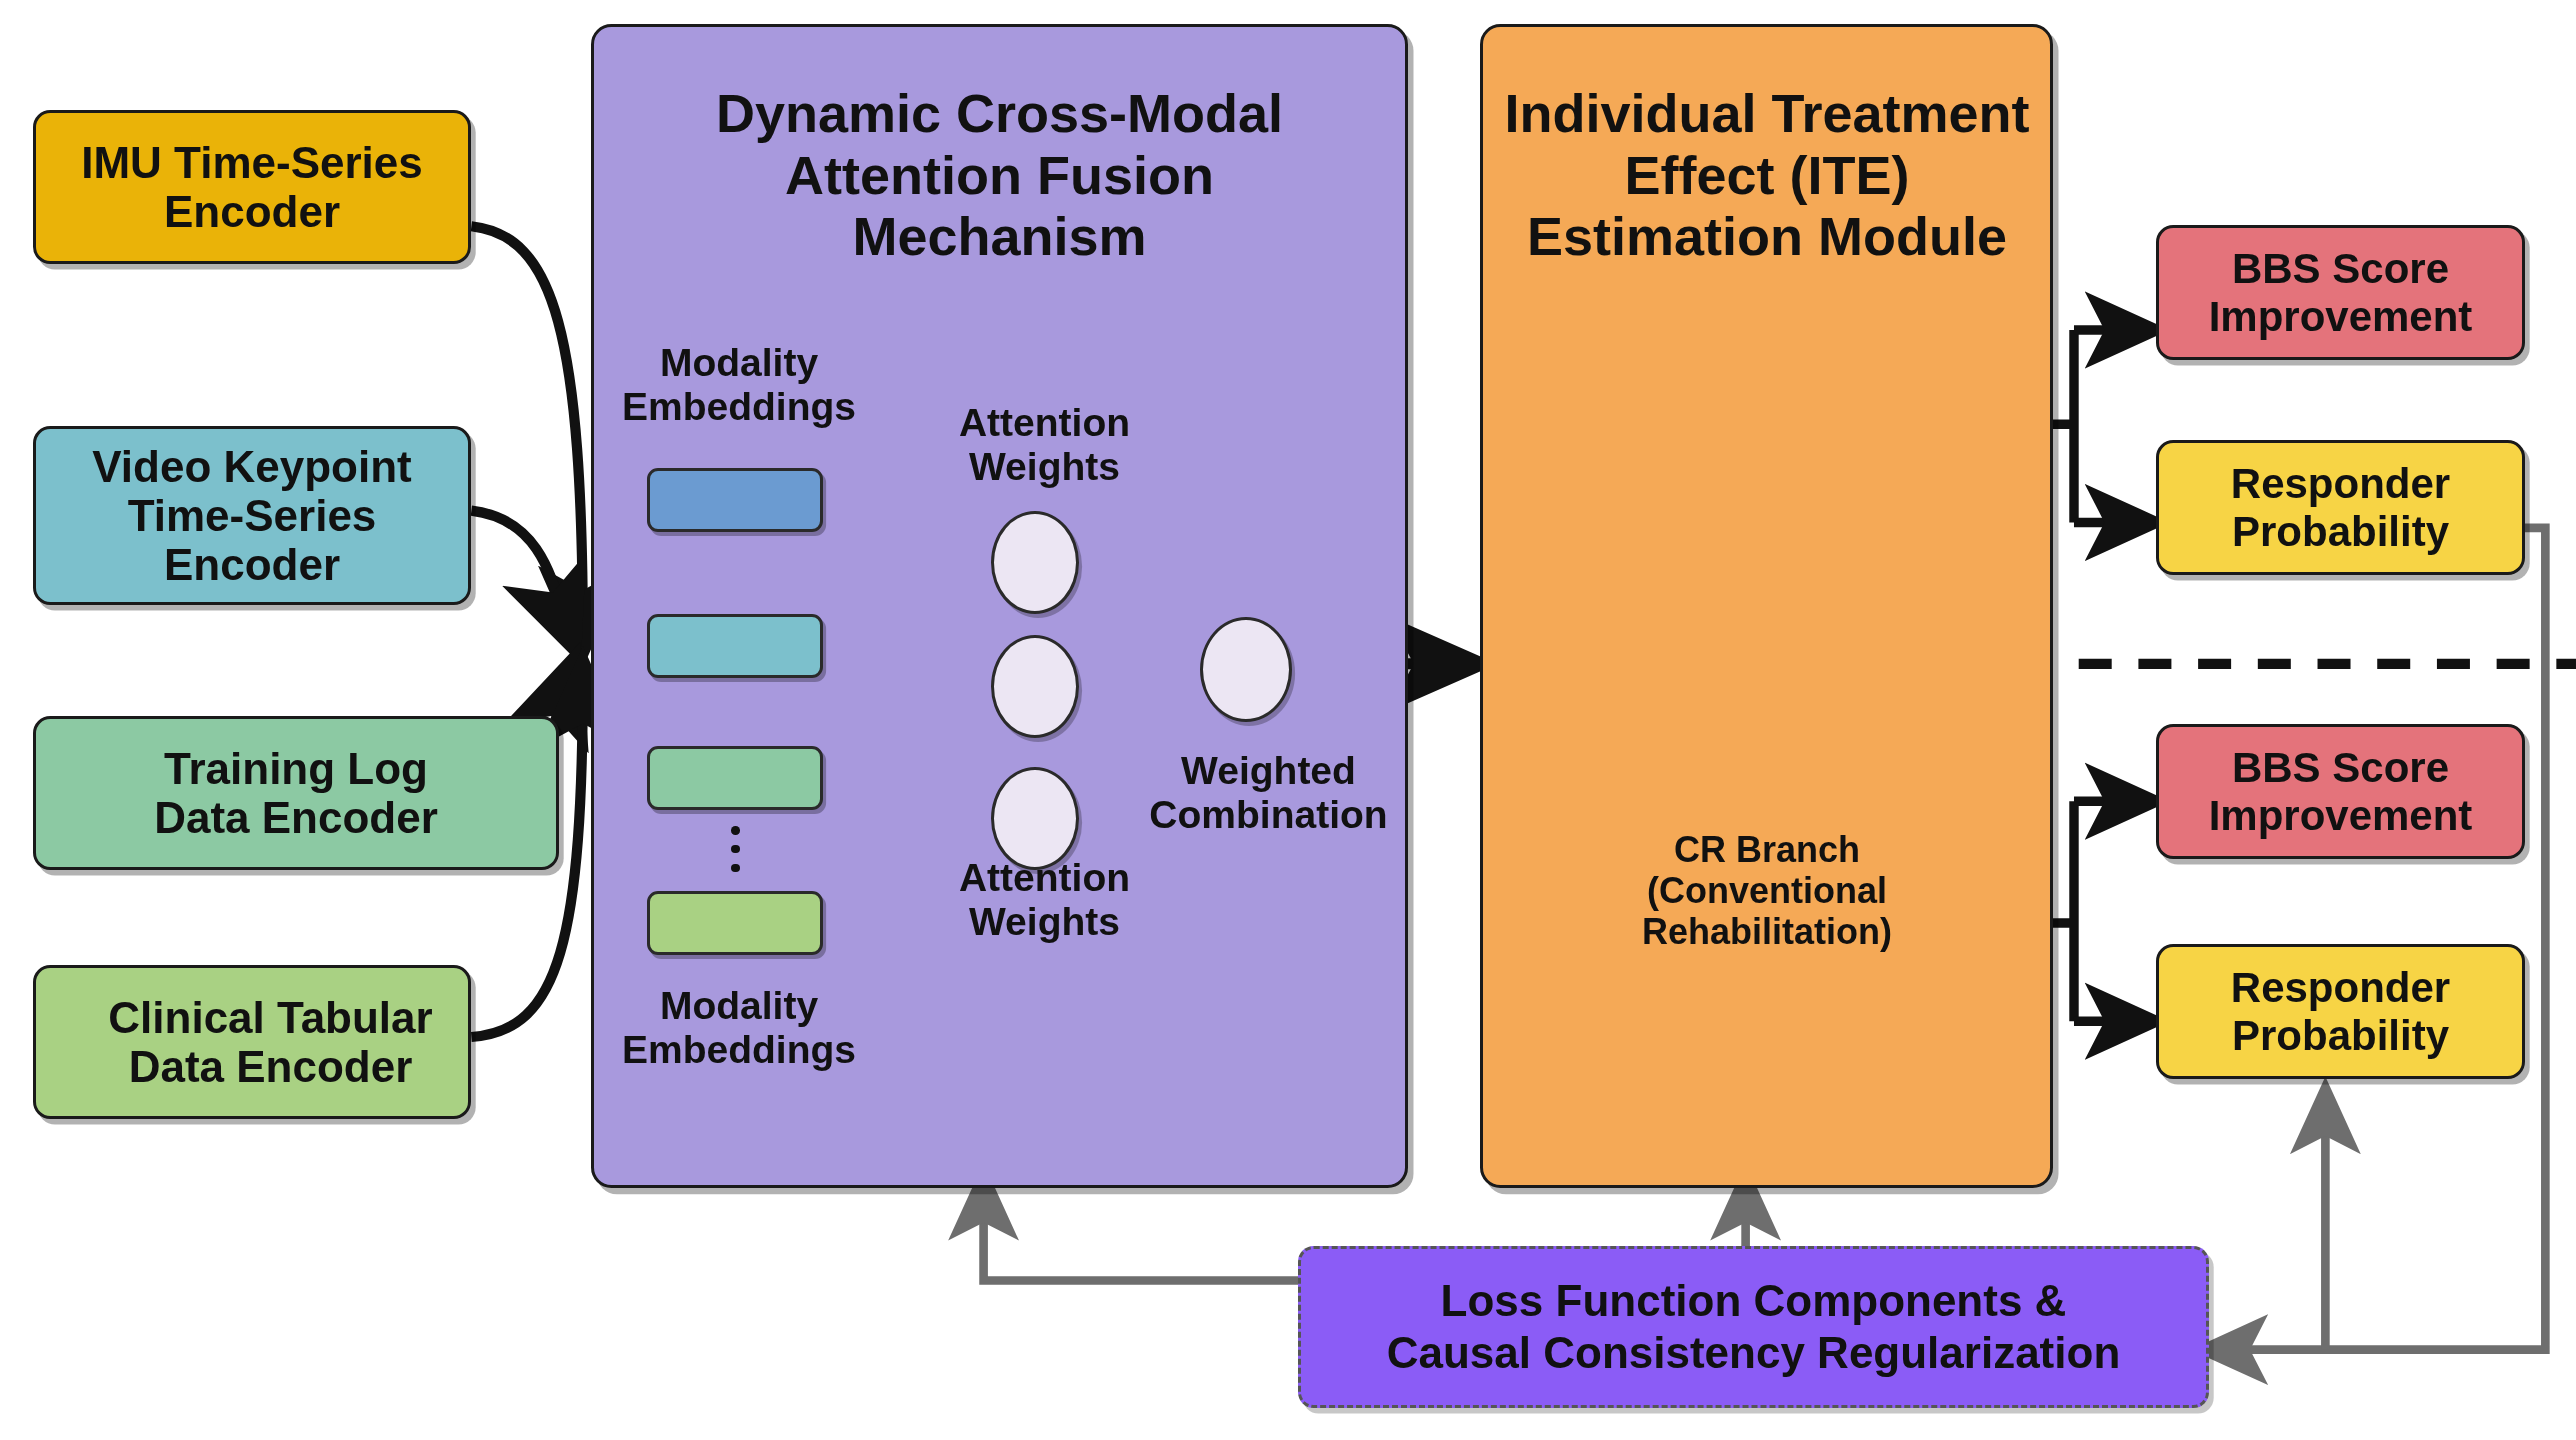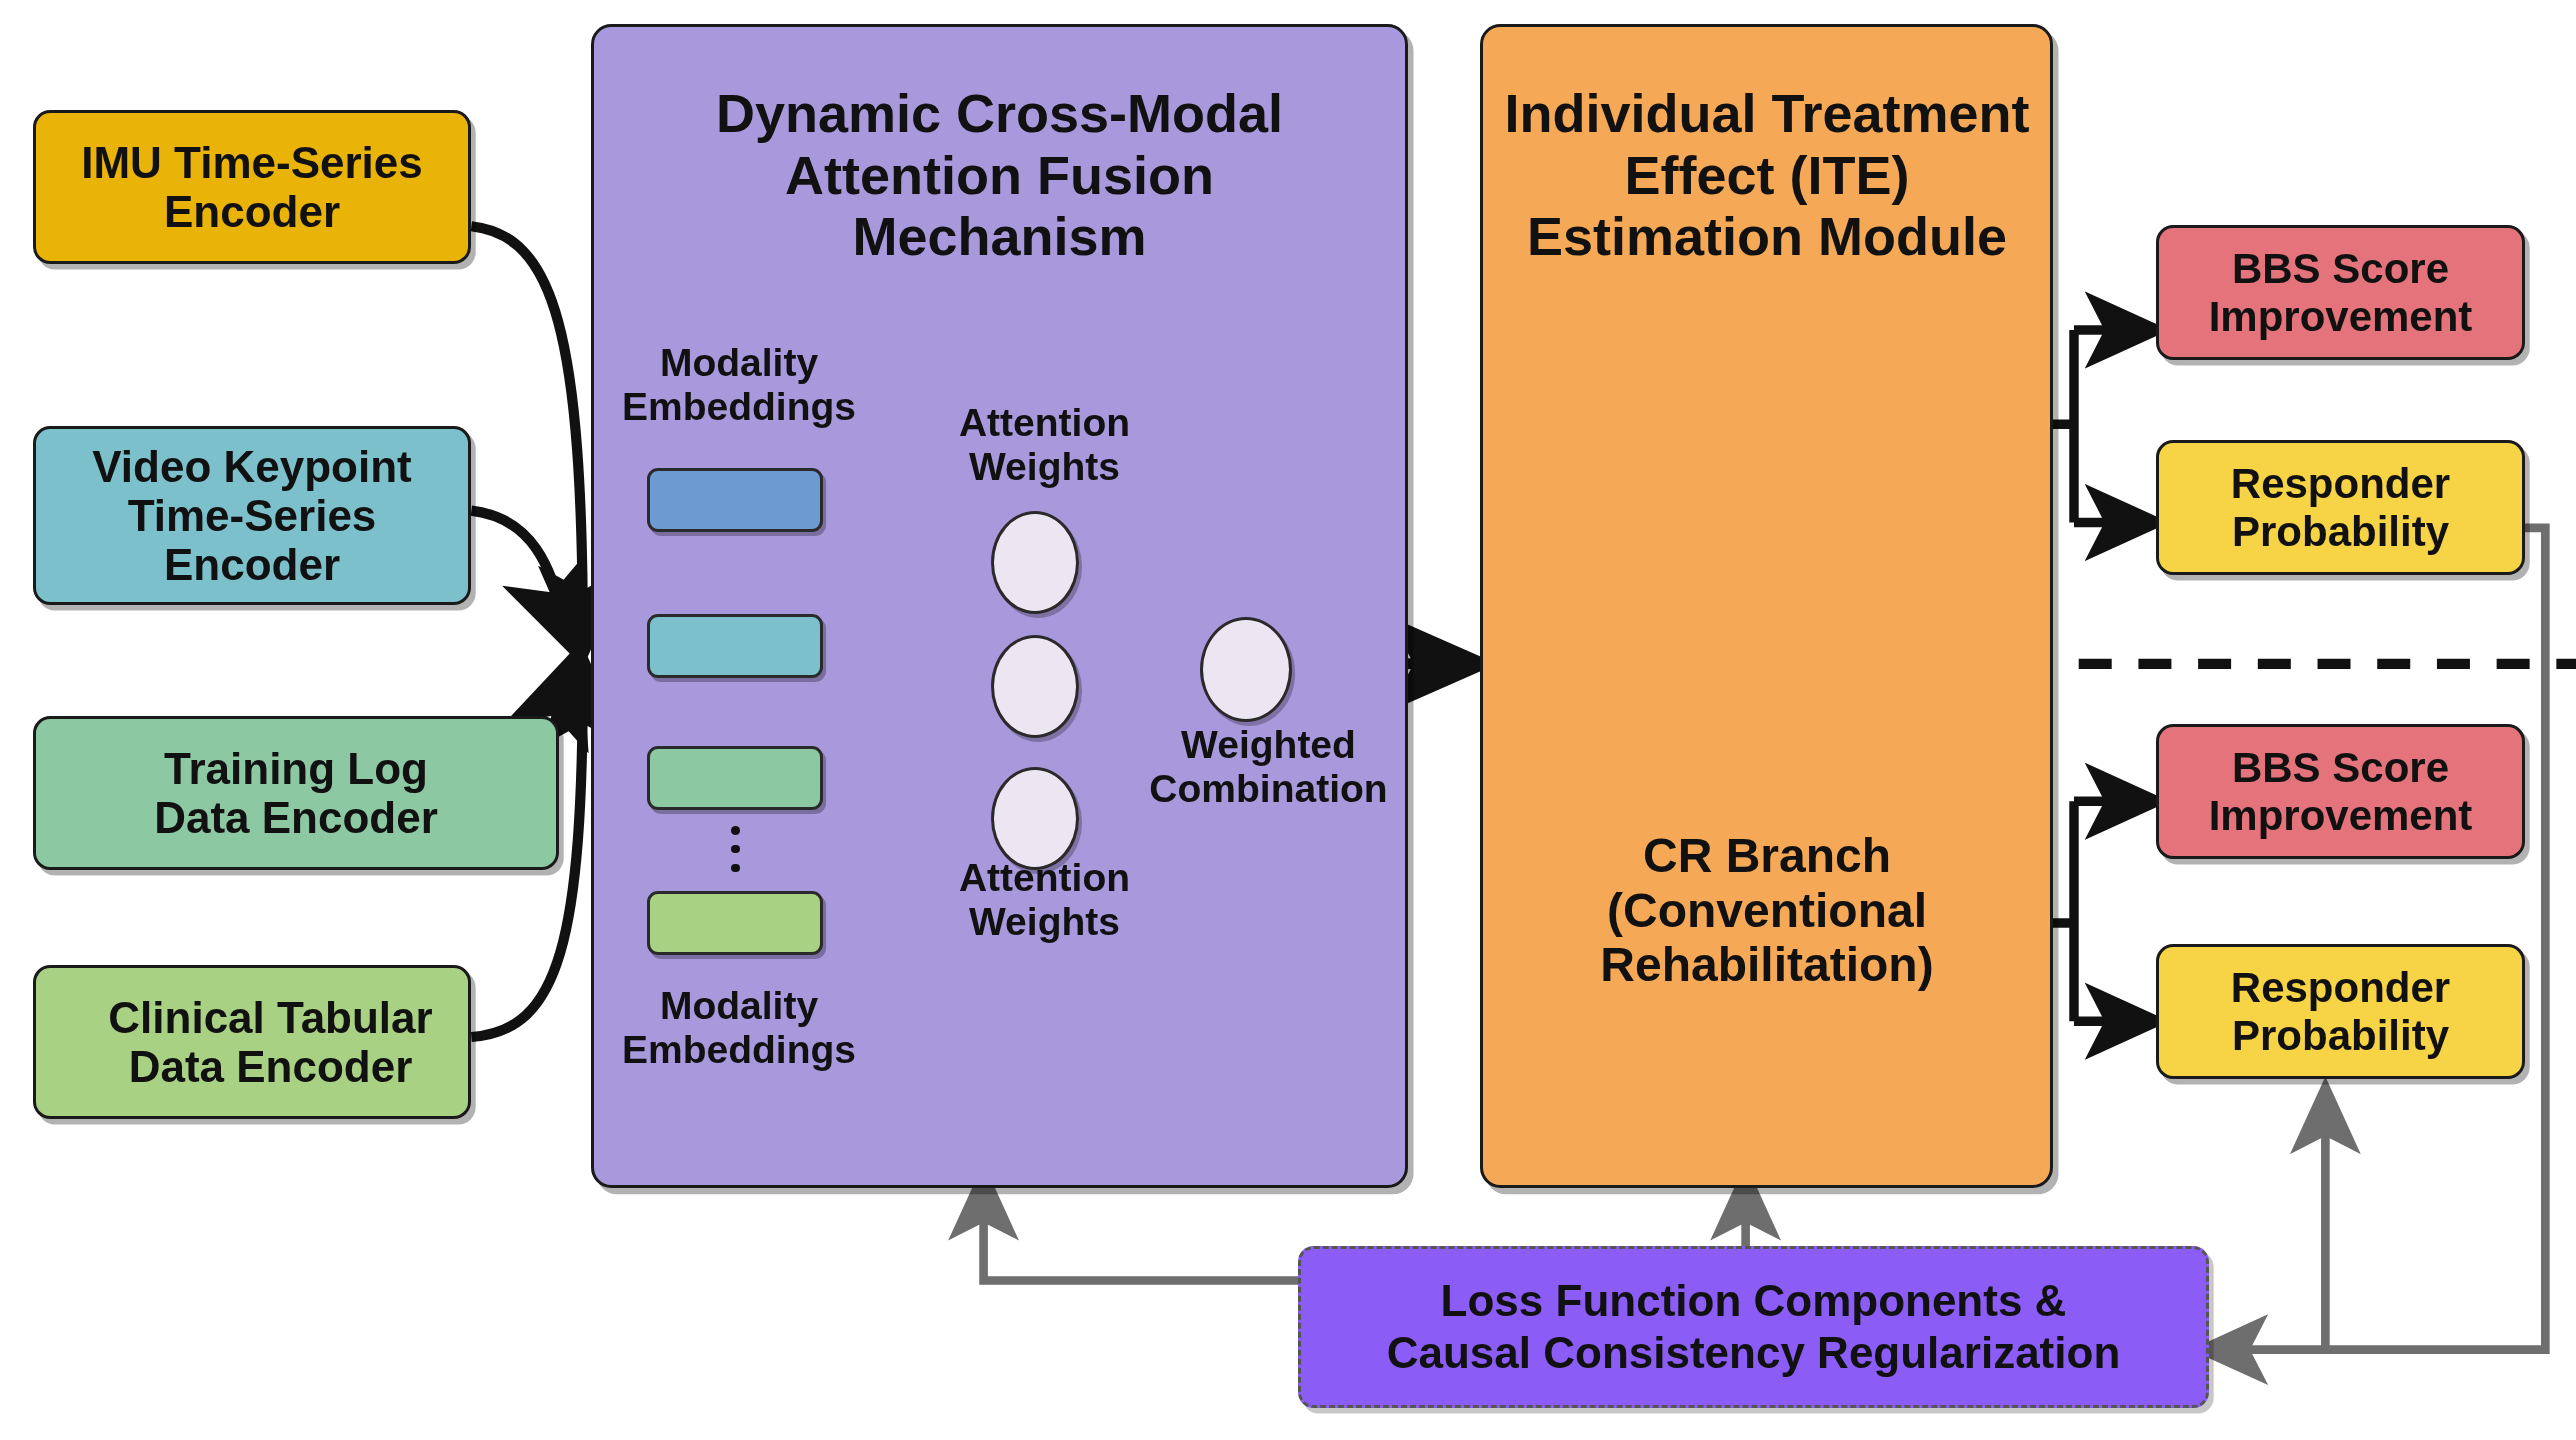--- a/index.html
+++ b/index.html
@@ -152,38 +152,38 @@
   <div style="position:absolute;left:991px;top:511px;width:82px;height:97px;border-radius:50%;
               background:#ece6f3;border:3.9px solid #2a2a2a;box-shadow:3.1px 3.9px 0 rgba(0,0,0,.25);"></div>
   <div style="position:absolute;left:991px;top:635px;width:82px;height:97px;border-radius:50%;
               background:#ece6f3;border:3.9px solid #2a2a2a;box-shadow:3.1px 3.9px 0 rgba(0,0,0,.25);"></div>
   <div style="position:absolute;left:991px;top:767px;width:82px;height:97px;border-radius:50%;
               background:#ece6f3;border:3.9px solid #2a2a2a;box-shadow:3.1px 3.9px 0 rgba(0,0,0,.25);"></div>
 
   <div style="position:absolute;left:1200px;top:617px;width:86px;height:99px;border-radius:50%;
               background:#ece6f3;border:3.9px solid #2a2a2a;box-shadow:3.1px 3.9px 0 rgba(0,0,0,.25);"></div>
 
-  <div class="sublabel" style="left:1139px;top:723px;width:259px;white-space:pre-line;">Weighted
+  <div class="sublabel" style="left:1139px;top:749px;width:259px;white-space:pre-line;">Weighted
 Combination</div>
 
   <div class="sublabel" style="left:919px;top:856px;width:251px;white-space:pre-line;">Attention
 Weights</div>
 
   <div class="sublabel" style="left:621px;top:984px;width:236px;white-space:pre-line;">Modality
 Embeddings</div>
 
   <div class="panel" style="left:1480px;top:23.6px;width:573px;height:1164px;background:#f5a956;">
   </div>
 
   <div class="panel-title" style="left:1496px;top:83px;width:542px;white-space:pre-line;">Individual Treatment
 Effect (ITE)
 Estimation Module</div>
 
 
-  <div class="sublabel" style="left:1496px;top:829px;width:542px;font-size:48px;white-space:pre-line;">CR Branch
+  <div class="sublabel" style="left:1496px;top:829px;width:542px;font-size:36px;white-space:pre-line;">CR Branch
 (Conventional
 Rehabilitation)</div>
 
   <div class="node outbox" style="left:2156px;top:225px;width:369px;height:135px;background:#e4737b;white-space:pre-line;">
     <span>BBS Score
 Improvement</span>
   </div>
 
   <div class="node outbox" style="left:2156px;top:440px;width:369px;height:135px;background:#f7d445;white-space:pre-line;">
     <span>Responder

